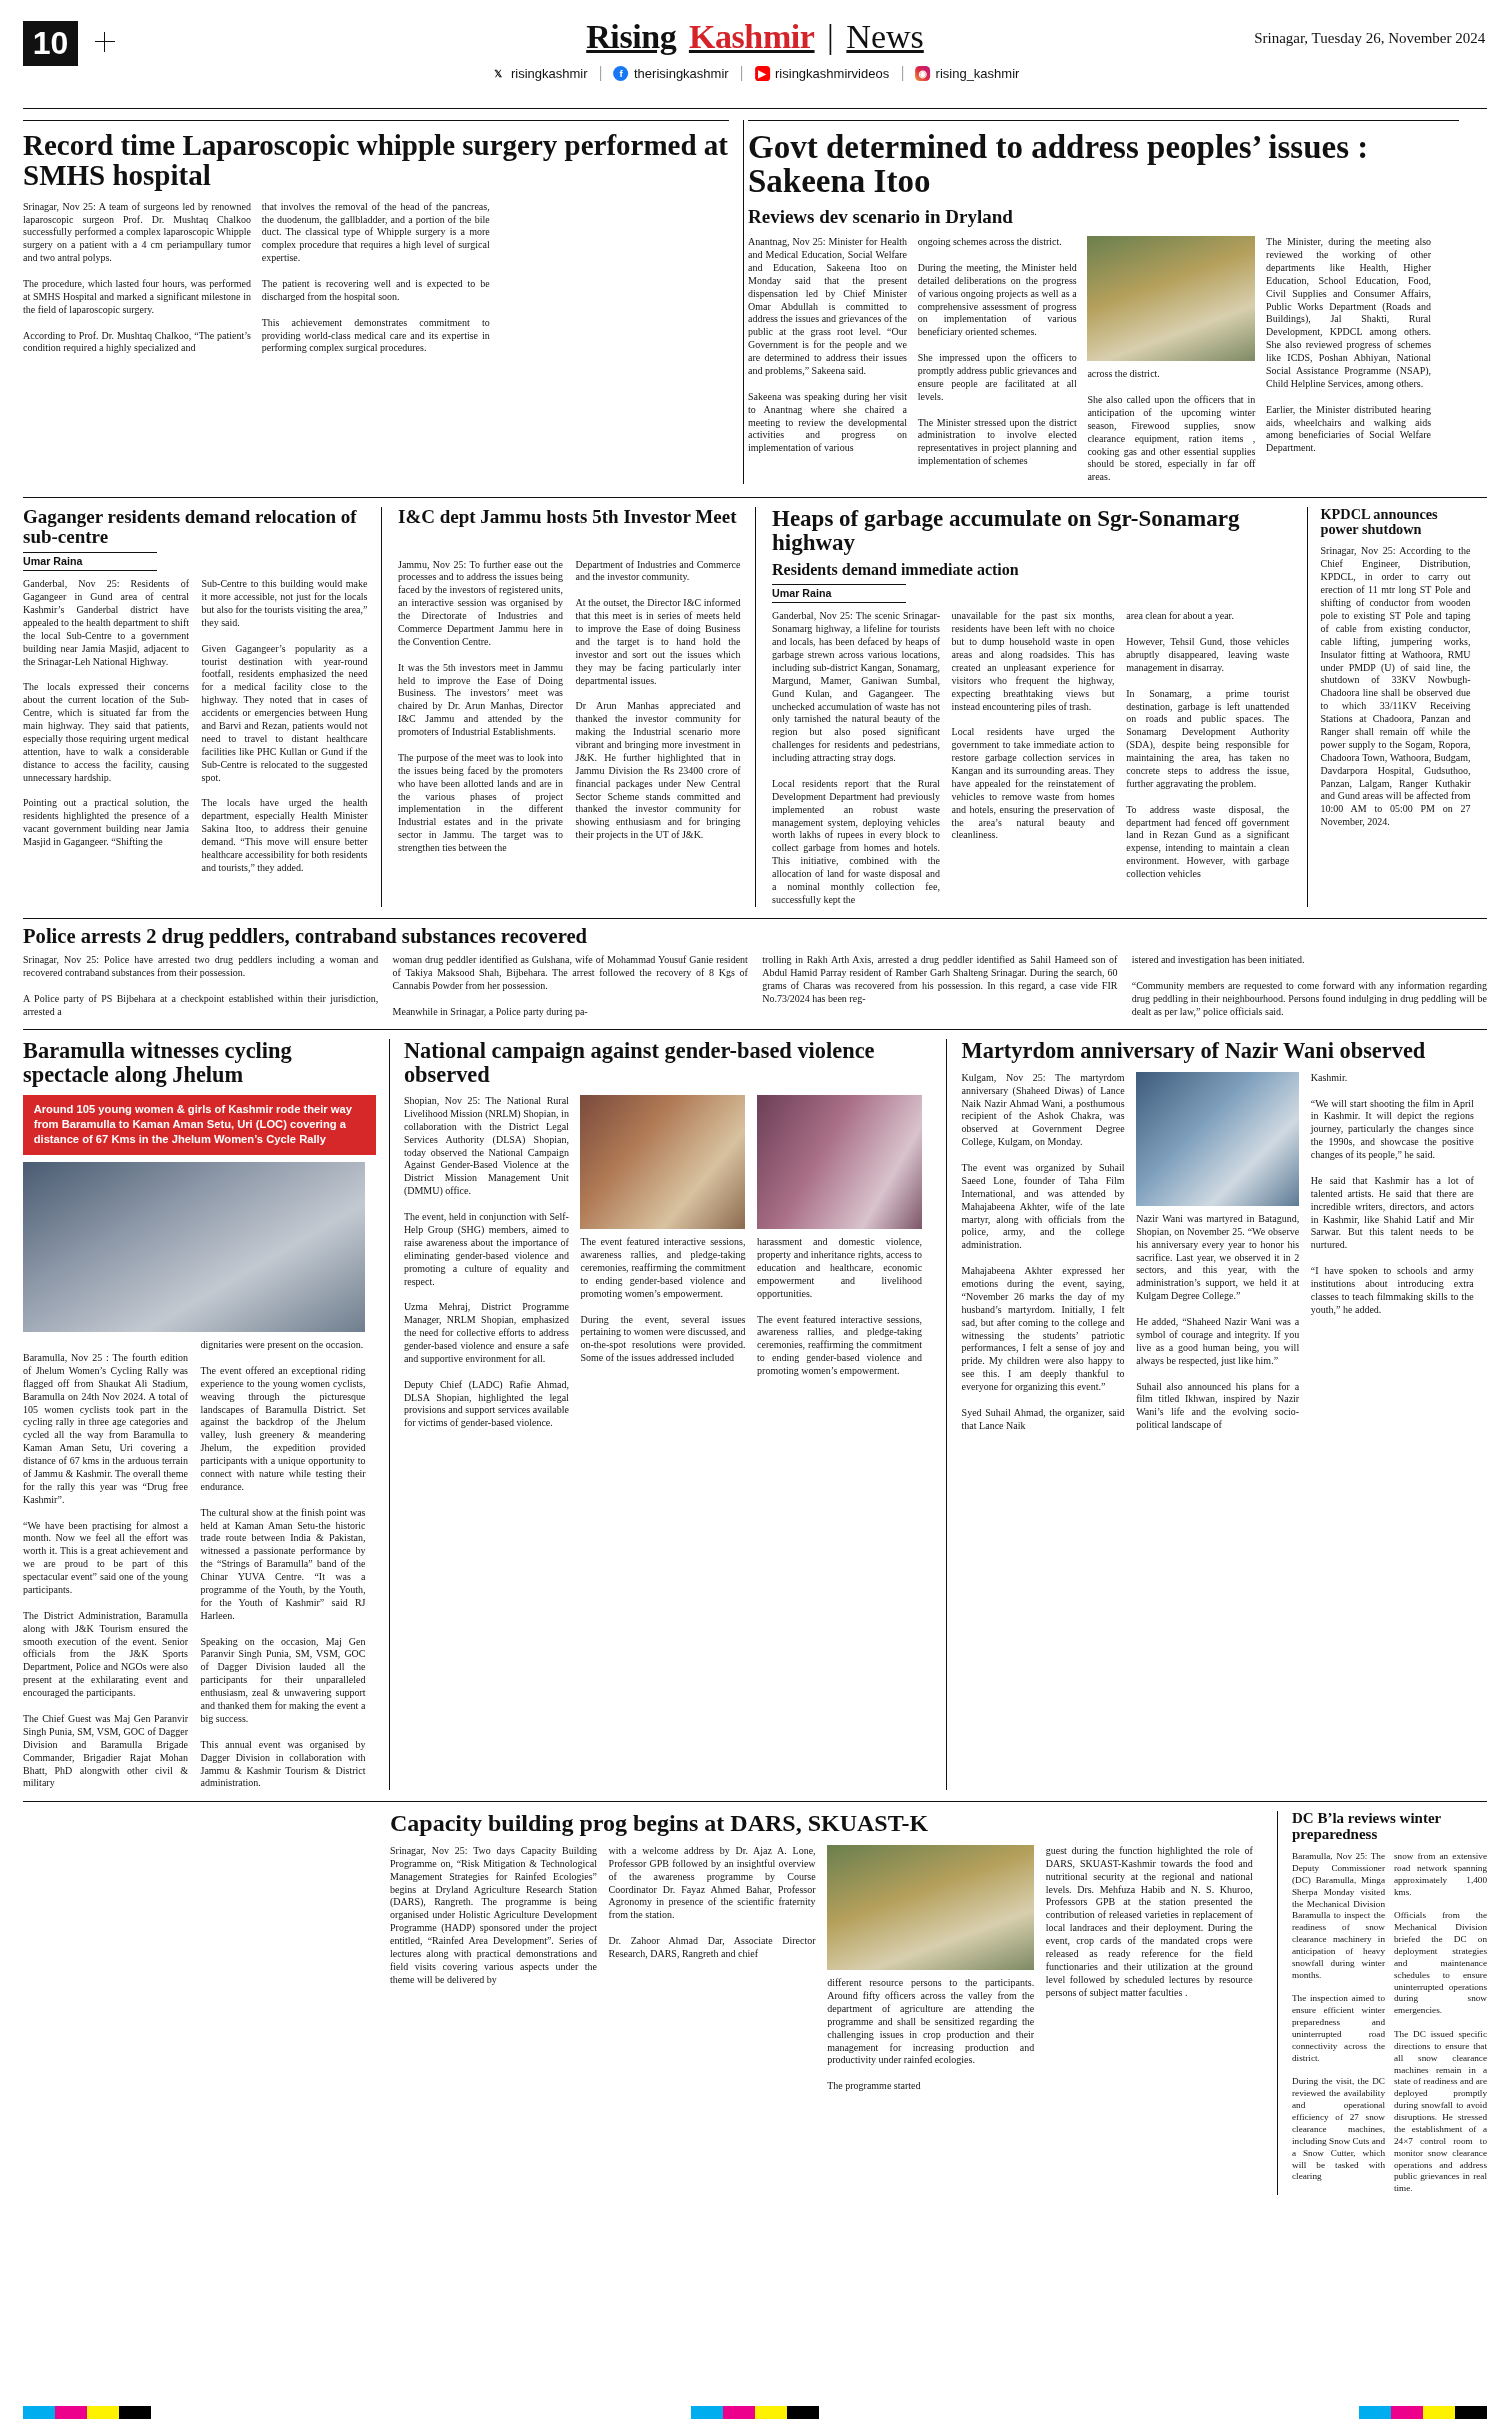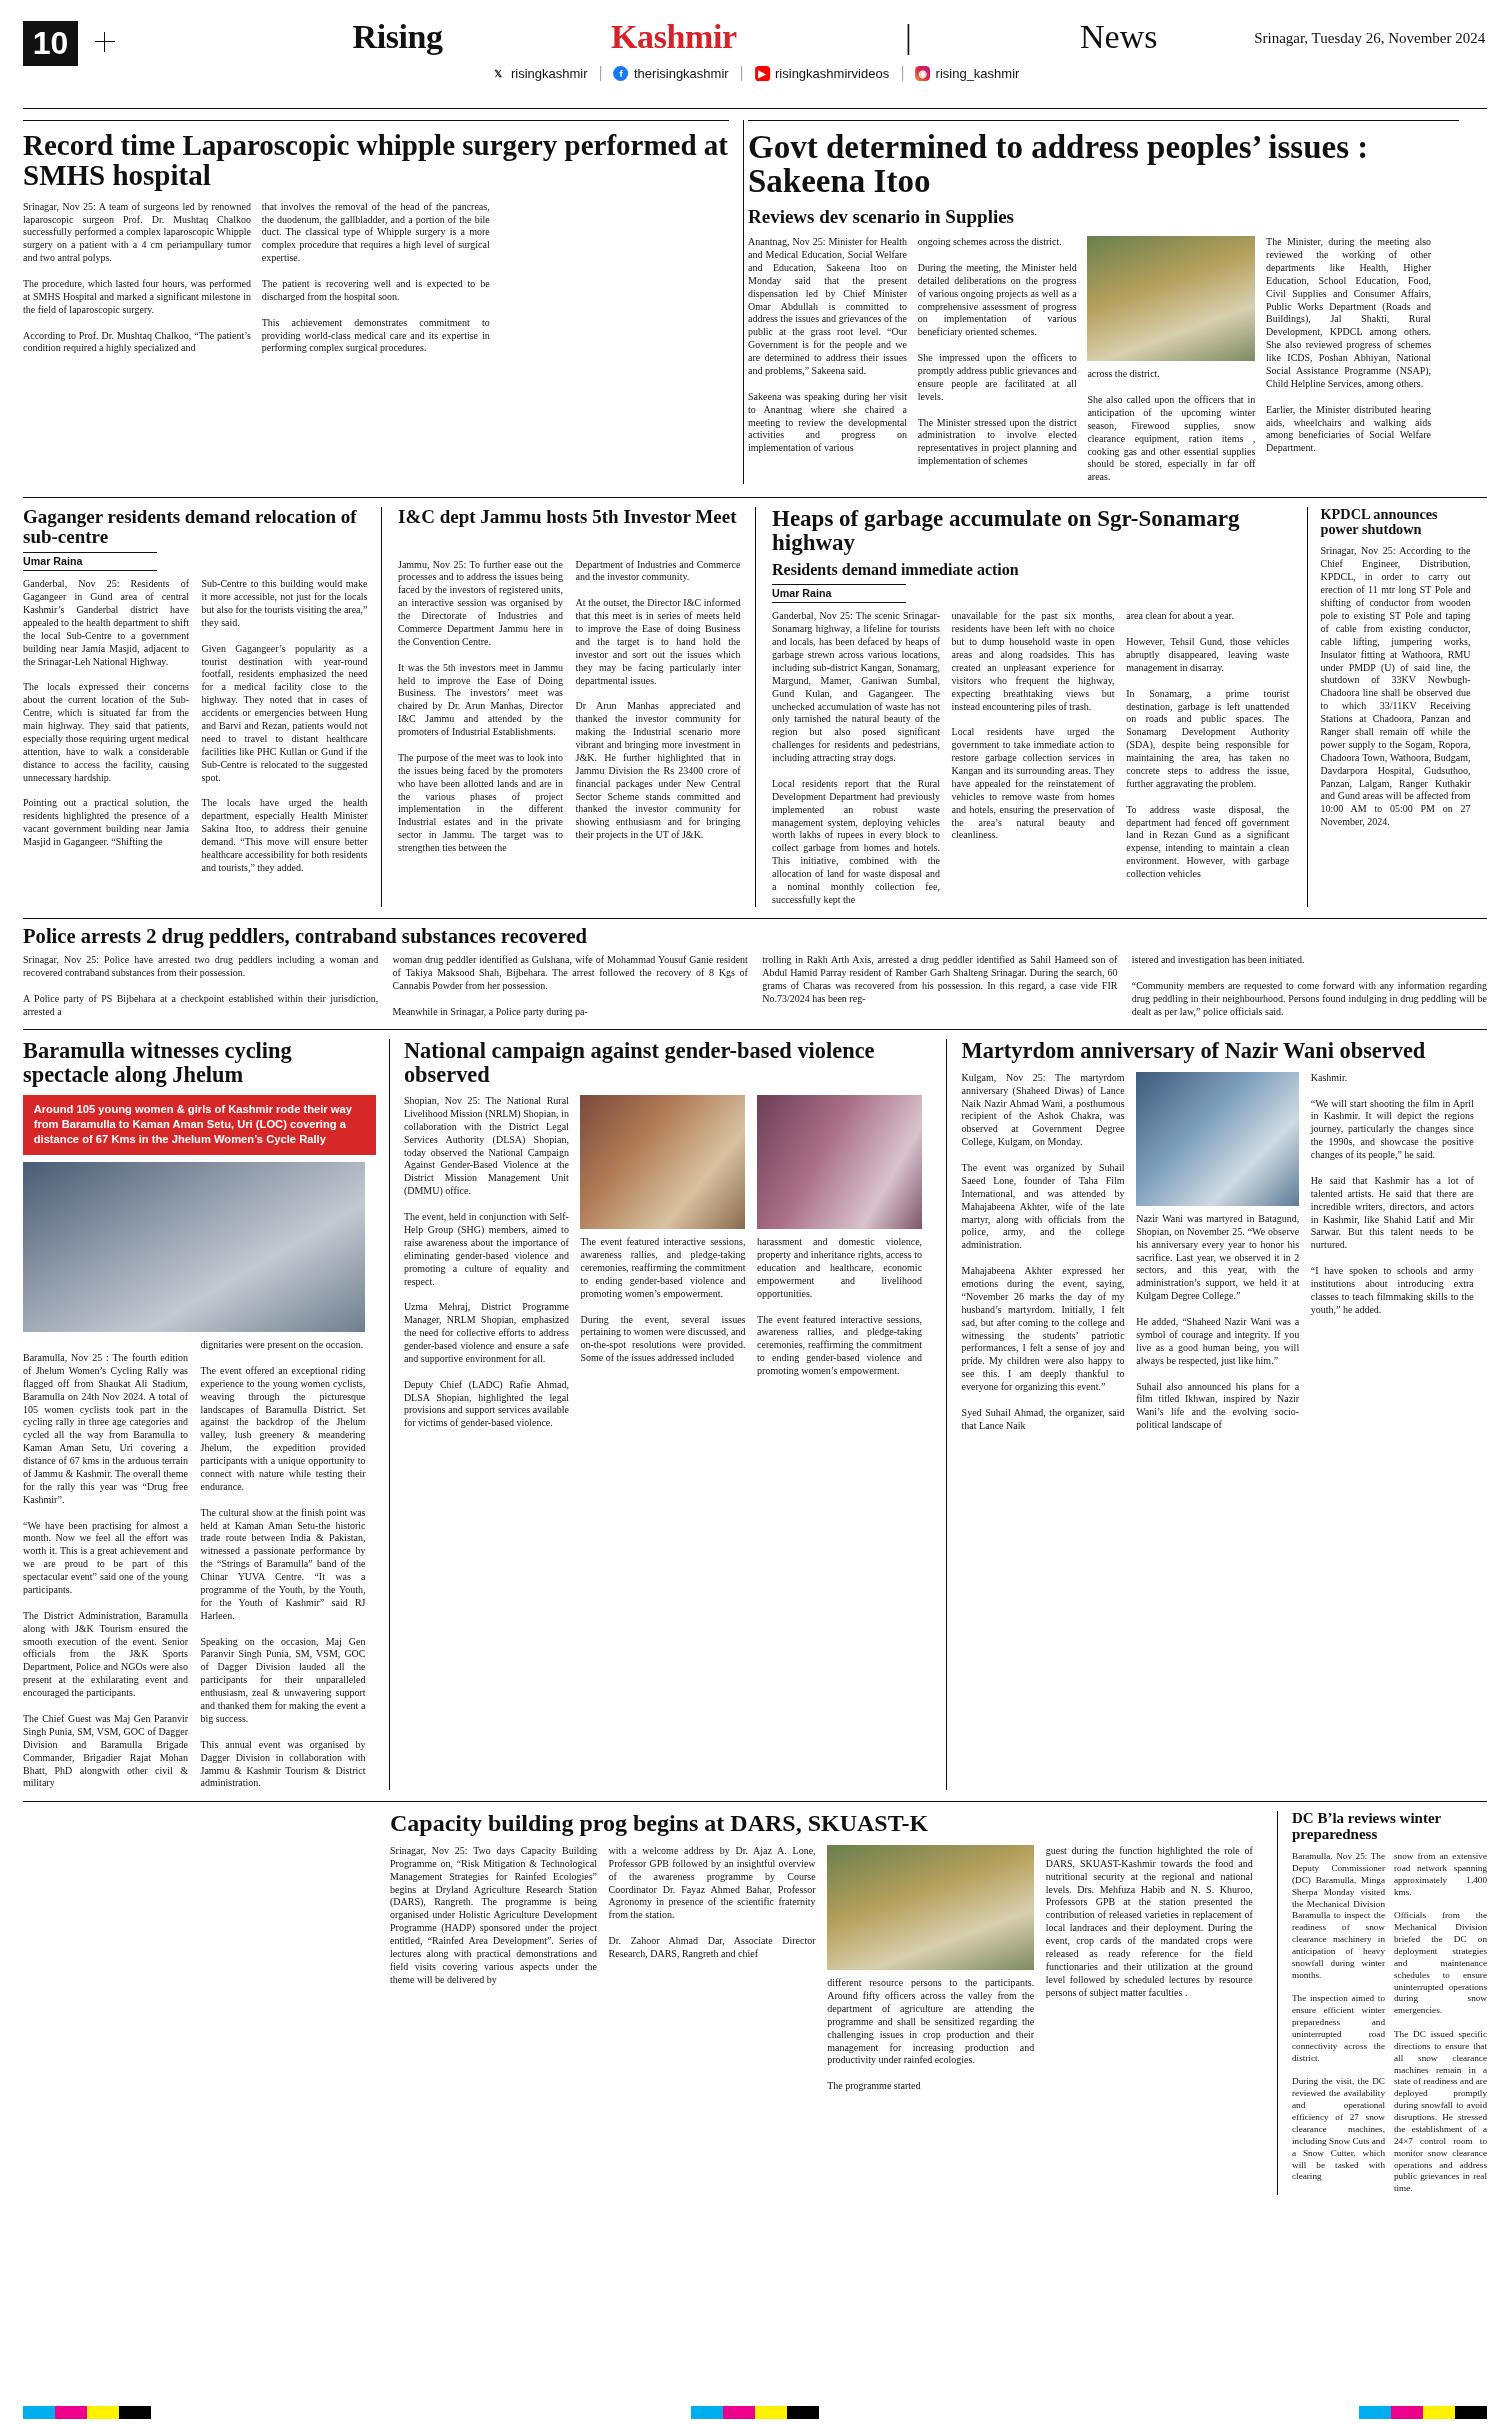--- a/index.html
+++ b/index.html
@@ -41,21 +41,21 @@
     content:""; position:absolute; background:#111;
   }
   .reg-mark:before { left:9px; top:0; width:1.3px; height:19.7px; }
   .reg-mark:after { left:0; top:9px; width:19.7px; height:1.3px; }
 
   .mast-center {
     position:absolute; left:50%; transform:translateX(-50%);
     top:1.8px; text-align:center; width:805px;
   }
   .mast-title-row {
-    display:flex; align-items:baseline; justify-content:space-between; gap:12.5px;
+    display:flex; align-items:baseline; justify-content:center; gap:12.5px;text-decoration:underline;
   }
   .mast-rising {
     font-family:"Liberation Serif", serif;
     font-weight:bold; font-size:34px; letter-spacing:-0.4px;
   }
   .mast-kashmir {
     font-family:"Liberation Serif", serif;
     font-weight:bold; font-size:34px; color:#d4242a; letter-spacing:-0.4px;
   }
   .mast-sep { font-size:34px; color:#111; font-weight:300; }
@@ -177,21 +177,21 @@
 
 The patient is recovering well and is expected to be discharged from the hospital soon.
 
 This achievement demonstrates commitment to providing world-class medical care and its expertise in performing complex surgical procedures.</div>
         </div>
       </div>
     </div>
 
     <div style="width:711px;">
       <div class="hl" style="font-size:33px; border-top:1.8px solid #111; padding-top:9px;">Govt determined to address peoples’ issues : Sakeena Itoo</div>
-      <div class="hl" style="font-size:19px; margin-top:9px;">Reviews dev scenario in Supplies</div>
+      <div class="hl" style="font-size:19px; margin-top:9px;">Reviews dev scenario in Dryland</div>
       <div style="display:flex; gap:10.7px; margin-top:9px;">
         <div style="width:159px;">
           <div class="body-text" style="white-space:pre-line;">Anantnag, Nov 25: Minister for Health and Medical Education, Social Welfare and Education, Sakeena Itoo on Monday said that the present dispensation led by Chief Minister Omar Abdullah is committed to address the issues and grievances of the public at the grass root level. “Our Government is for the people and we are determined to address their issues and problems,” Sakeena said.
 
 Sakeena was speaking during her visit to Anantnag where she chaired a meeting to review the developmental activities and progress on implementation of various</div>
         </div>
         <div style="width:159px;">
           <div class="body-text" style="white-space:pre-line;">ongoing schemes across the district.
 
 During the meeting, the Minister held detailed deliberations on the progress of various ongoing projects as well as a comprehensive assessment of progress on implementation of various beneficiary oriented schemes.

